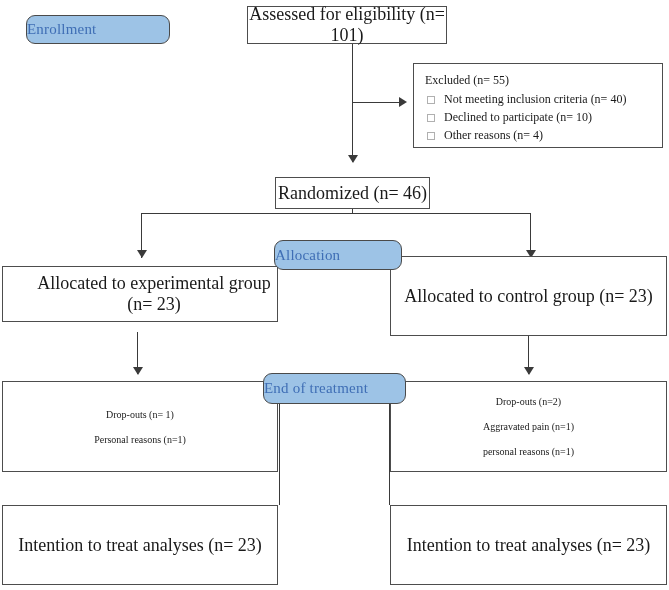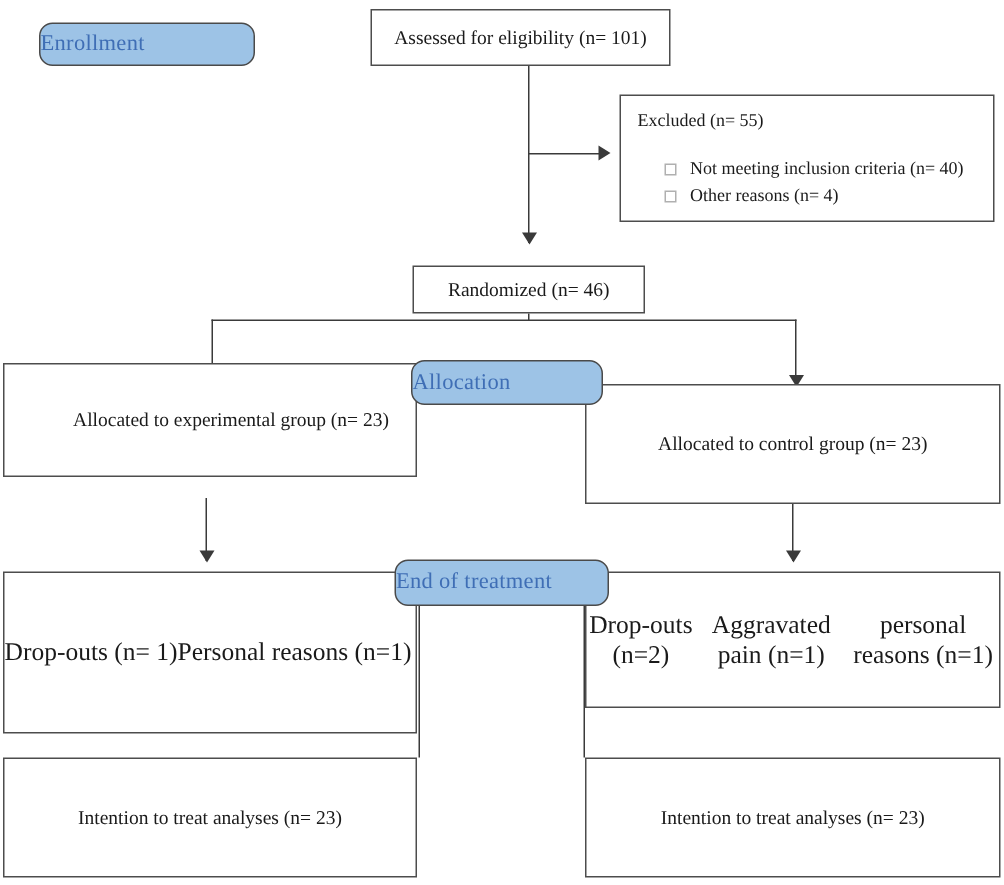--- a/index.html
+++ b/index.html
@@ -40,47 +40,49 @@
     box-sizing: border-box;
     background: #ffffff;
     border: 1px solid #4d4d4d;
     z-index: 4;
   }
   .box-center {
     display: flex;
     align-items: center;
     justify-content: center;
     text-align: center;
-    font-size: 13px;
+    font-size: 18px;
     color: #1a1a1a;
   }
   .box-stack {
     display: flex;
+    flex-direction: column;
     align-items: center;
+    justify-content: center;
     text-align: center;
-    font-size: 17px;
+    font-size: 10px;
     color: #1a1a1a;
   }
   .box-stack .line { margin: 7px 0; }
 
   
   .excluded-box {
     position: absolute;
     box-sizing: border-box;
     background: #ffffff;
     border: 1px solid #4d4d4d;
     padding: 9px 0 0 11px;
     font-size: 12px;
     color: #1a1a1a;
     z-index: 4;
   }
   .excluded-title { margin-bottom: 3px; }
   .excluded-list {
     list-style: none;
-    margin: 16px;
+    margin: 0;
     padding: 0;
   }
   .excluded-list li {
     position: relative;
     padding-left: 19px;
     margin-bottom: 2px;
     line-height: 1.35;
   }
   .bullet-square {
     position: absolute;
@@ -145,58 +147,62 @@
 
   <div class="excluded-box" style="left:413px; top:63px; width:250px; height:85px;">
     <div class="excluded-title">Excluded (n= 55)</div>
     <ul class="excluded-list">
       <li>
         <span class="bullet-square"></span>
         <span>Not meeting inclusion criteria (n= 40)</span>
       </li>
       <li>
         <span class="bullet-square"></span>
+        <span>Declined to participate (n= 10)</span>
+      </li>
+      <li>
+        <span class="bullet-square"></span>
         <span>Other reasons (n= 4)</span>
       </li>
     </ul>
   </div>
 
   <div class="box box-center" style="left:275px; top:177px; width:155px; height:32px;">
     <span>Randomized (n= 46)</span>
   </div>
 
   <div class="vline" style="left:352px; top:195px; height:19px;"></div>
   <div class="hline" style="left:141px; top:213px; width:390px;"></div>
   <div class="vline" style="left:141px; top:213px; height:45px;"></div>
   <div class="arrow-down" style="left:137px; top:250px;"></div>
   <div class="vline" style="left:530px; top:213px; height:45px;"></div>
   <div class="arrow-down" style="left:526px; top:250px;"></div>
 
   <div class="stage-badge" style="left:274px; top:228px; width:128px; height:30px;">
     <span>Allocation</span>
   </div>
 
-  <div class="box box-center" style="left:2px; top:242px; width:276px; height:76px;padding-left:28px;">
+  <div class="box box-center" style="left:2px; top:266px; width:276px; height:56px;padding-left:28px;">
     <span>Allocated to experimental group (n= 23)</span>
   </div>
 
   <div class="box box-center" style="left:390px; top:256px; width:277px; height:80px;">
     <span>Allocated to control group (n= 23)</span>
   </div>
 
   <div class="vline" style="left:137px; top:332px; height:42px;"></div>
   <div class="arrow-down" style="left:133px; top:367px;"></div>
   <div class="vline" style="left:528px; top:332px; height:42px;"></div>
   <div class="arrow-down" style="left:524px; top:367px;"></div>
 
   <div class="stage-badge" style="left:263px; top:361px; width:143px; height:31px;">
     <span>End of treatment</span>
   </div>
 
-  <div class="box box-stack" style="left:2px; top:381px; width:276px; height:108px;">
+  <div class="box box-stack" style="left:2px; top:381px; width:276px; height:91px;">
     <div class="line">Drop-outs (n= 1)</div>
     <div class="line">Personal reasons (n=1)</div>
   </div>
 
   <div class="box box-stack" style="left:390px; top:381px; width:277px; height:91px;">
     <div class="line">Drop-outs (n=2)</div>
     <div class="line">Aggravated pain (n=1)</div>
     <div class="line">personal reasons (n=1)</div>
   </div>
 

